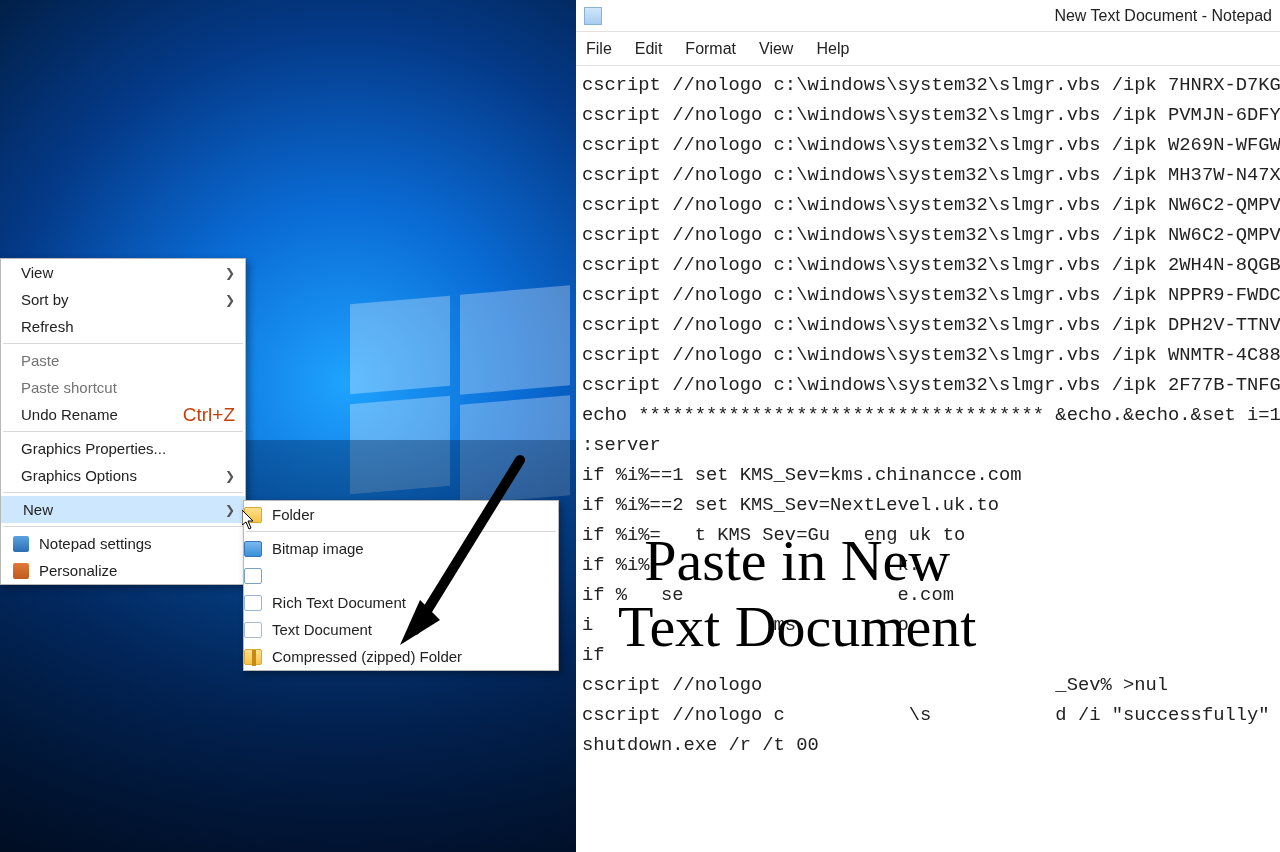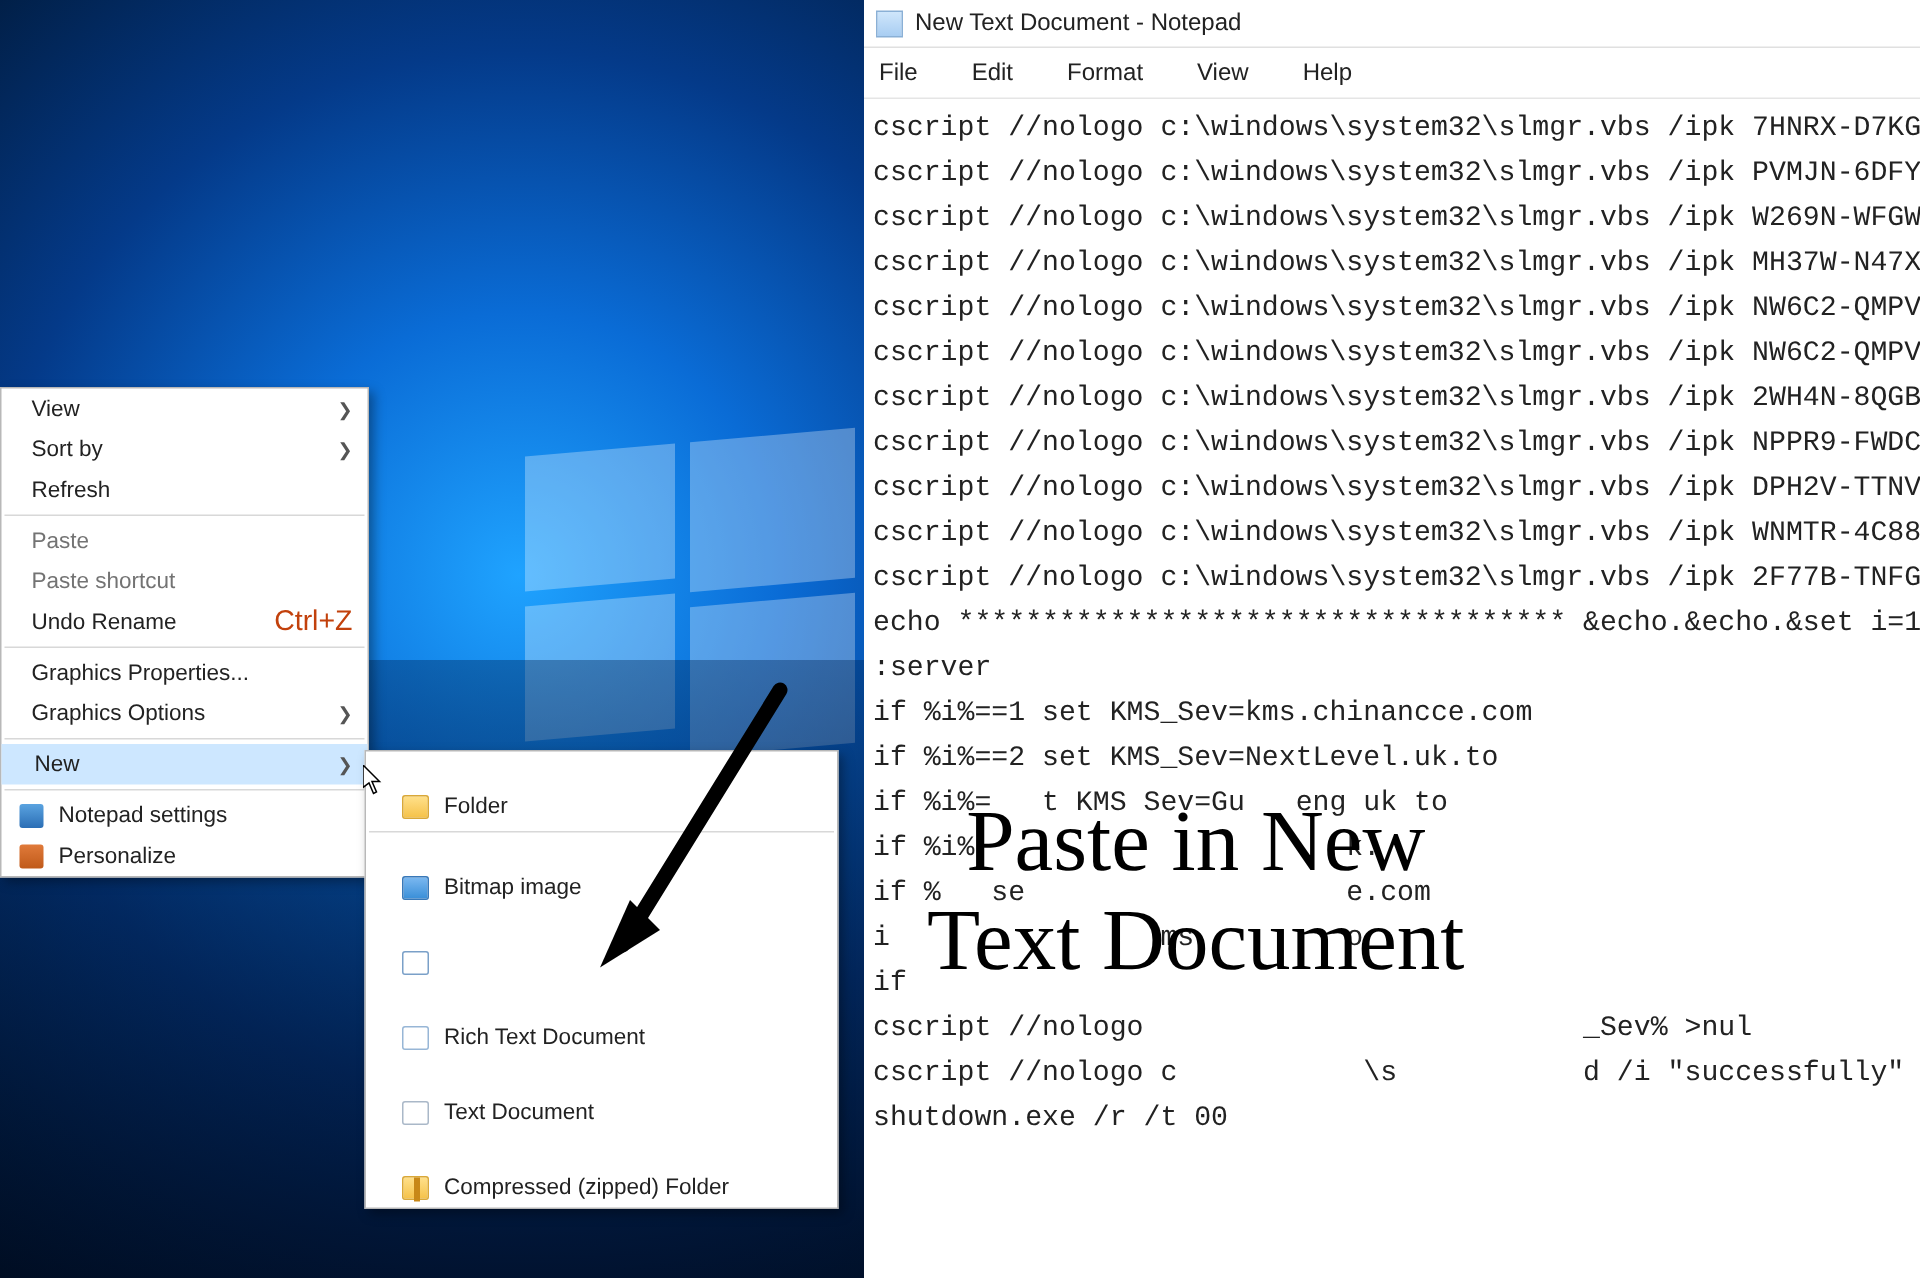--- a/index.html
+++ b/index.html
@@ -71,21 +71,21 @@
     background: #3a8fd8;
     border-radius: 2px;
   }
   .ico.display { background: linear-gradient(#5aa3e0,#2b6eb5); }
   .ico.personalize { background: linear-gradient(#e07a3a,#c05a1a); }
 
   .ctx2 {
     left: 243px; top: 500px;
     width: 316px;
   }
-  .ctx2 .ctx-row { height: 27px; padding-left: 24px; margin-top: 23px; }
+  .ctx2 .ctx-row { height: 27px; padding-left: 0; }
   .fi {
     width: 18px; height: 16px;
     margin-right: 10px;
     display: inline-block;
     border-radius: 2px;
   }
   .fi.folder { background: linear-gradient(#ffe08a,#f5c24a); border:1px solid #d9a838;}
   .fi.shortcut { background: #fff; border:1px solid #88aacc;}
   .fi.bitmap { background: linear-gradient(#7bb8f0,#3a8fd8); border:1px solid #3878b8;}
   .fi.contact { background: #fff; border:1px solid #7aa0c8;}
@@ -109,32 +109,33 @@
   }
   .np-title {
     height: 32px;
     display: flex;
     align-items: center;
     padding: 0 8px;
     font-size: 16px;
     color: #222;
     border-bottom: 1px solid #e0e0e0;
     background: #fff;
+    justify-content: space-between;
   }
   .np-ico {
     width: 18px; height: 18px;
     background: linear-gradient(#cfe6fb,#a8cdf2);
     border:1px solid #8ab0d6;
     margin-right: 8px;
   }
   .np-menu {
     height: 34px;
     display: flex;
     align-items: center;
-    gap: 36px;
+    gap: 23px;
     padding: 0 10px;
     font-size: 16px;
     color: #222;
     border-bottom: 1px solid #e5e5e5;
   }
   .np-menu span { cursor: default; }
   .np-body {
     padding: 4px 6px;
     font-family: Consolas, "Courier New", monospace;
     font-size: 18.8px;

